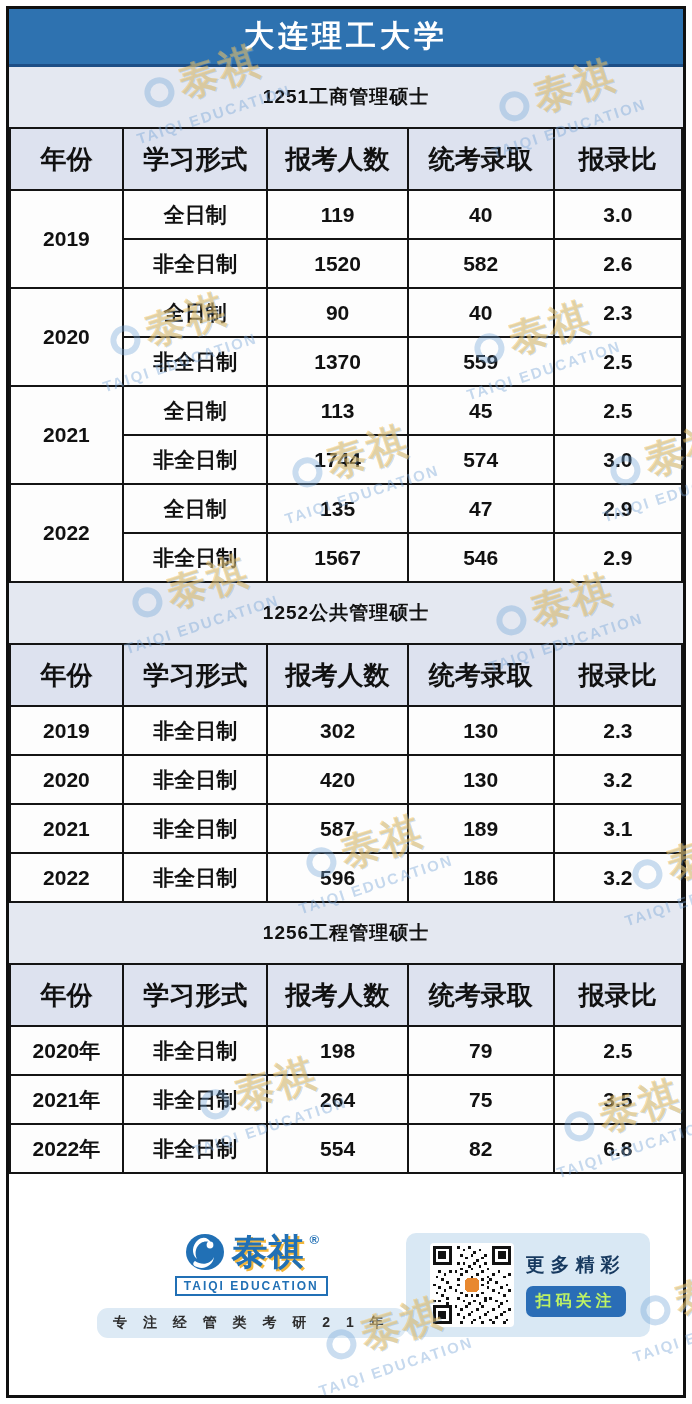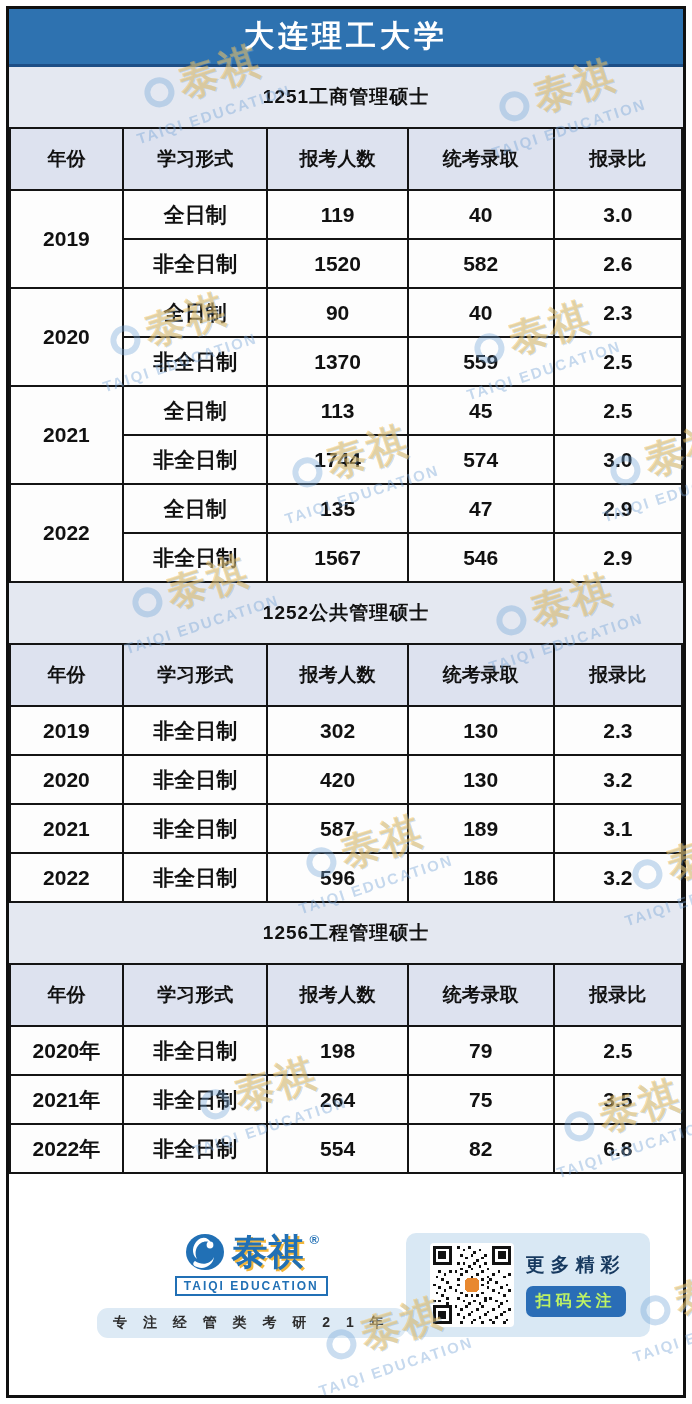--- a/index.html
+++ b/index.html
@@ -22,21 +22,21 @@
   .band{
     flex:0 0 60px; background:var(--band,#e4e8f1);
     display:flex; align-items:center; justify-content:center;
   }
   .band span{font-size:19px; font-weight:bold; letter-spacing:1px;}
   table.tbl{border-collapse:collapse; width:100%; table-layout:fixed; background:#fdfdfd;}
   table.tbl th, table.tbl td{
     border:2px solid var(--grid,#141414); text-align:center; vertical-align:middle;
     font-weight:bold; padding:0;
   }
-  table.tbl th{height:60px; background:var(--header_row,#dde2ef); font-size:19px;}
+  table.tbl th{height:60px; background:var(--header_row,#dde2ef); font-size:26px;}
   table.tbl td{height:47px; font-size:21px; background:#fdfdfd;}
   .c0{width:16.8%;} .c1{width:21.5%;} .c2{width:20.9%;} .c3{width:21.7%;} .c4{width:19.1%;}
   .footer{
     flex:1 1 auto; display:flex; align-items:center; justify-content:space-between;
     padding:0 38px 0 88px; background:#ffffff;
   }
   .logo-block{display:flex; flex-direction:column; align-items:center; gap:4px;}
   .logo-row{display:flex; align-items:flex-start; gap:6px;}
   .logo-cn{
     font-size:36px; font-weight:bold; line-height:40px;

